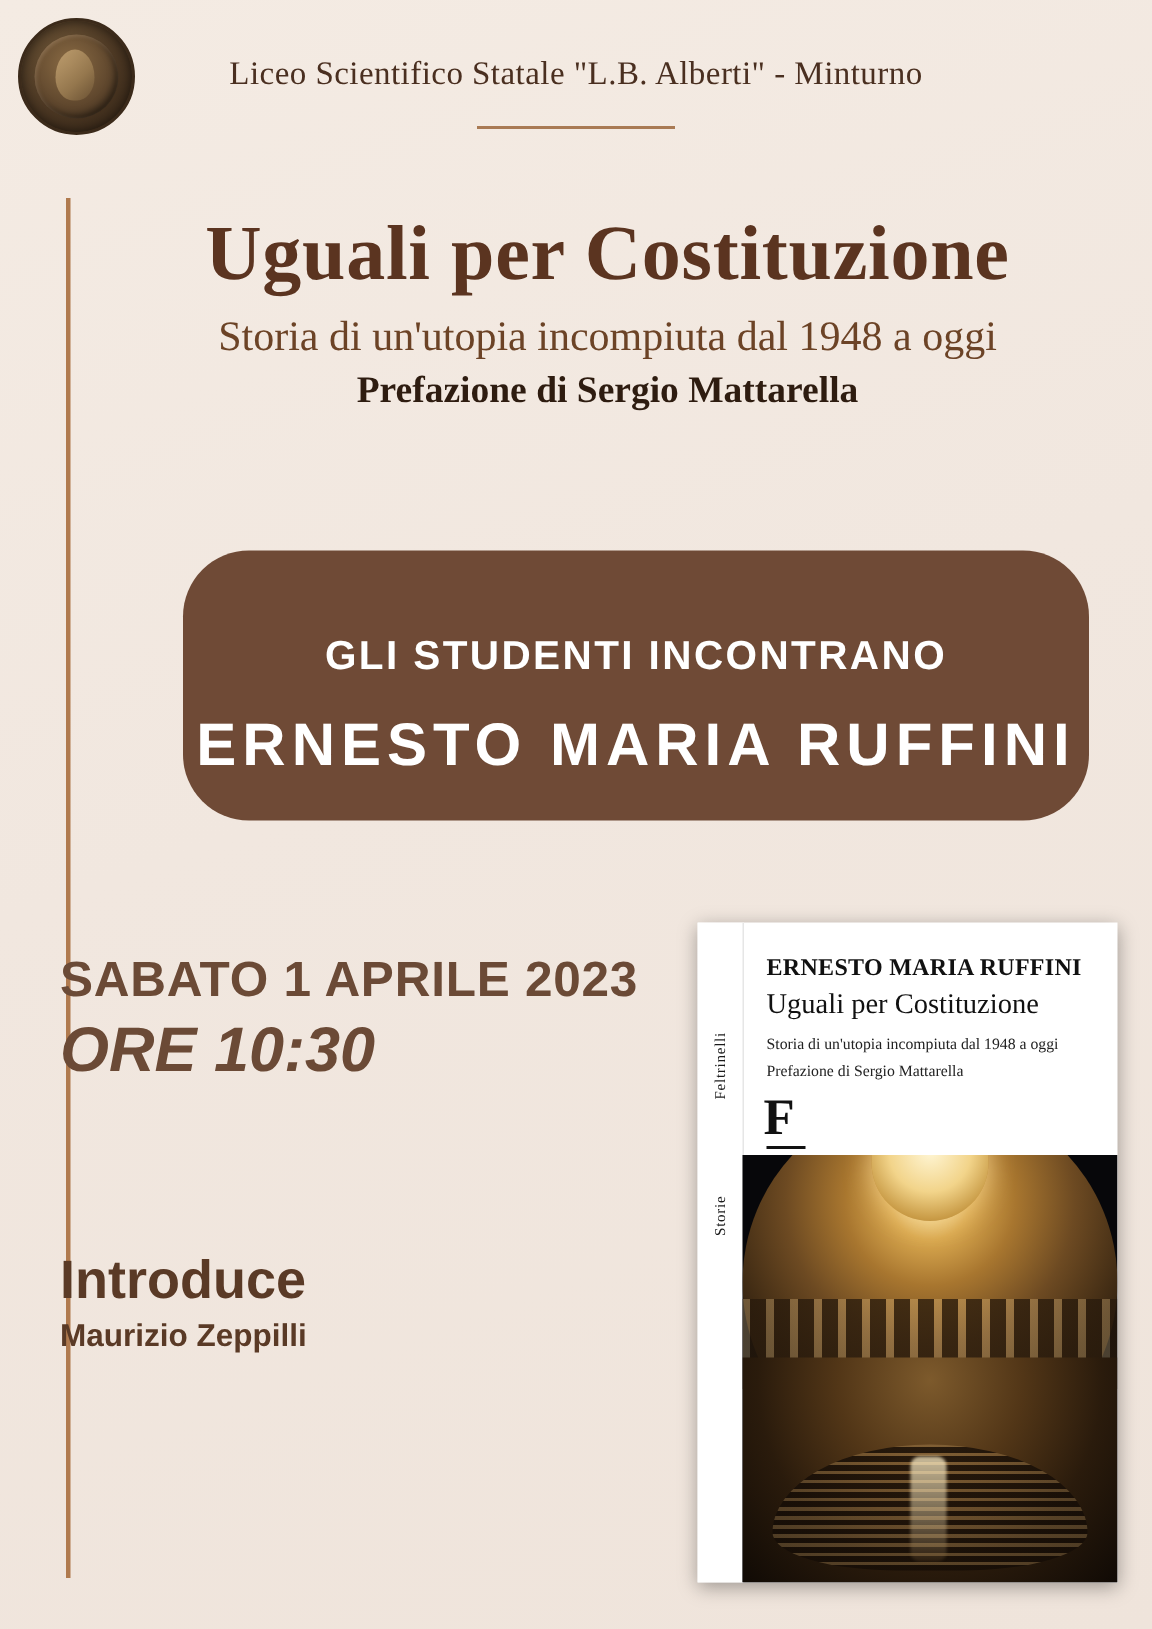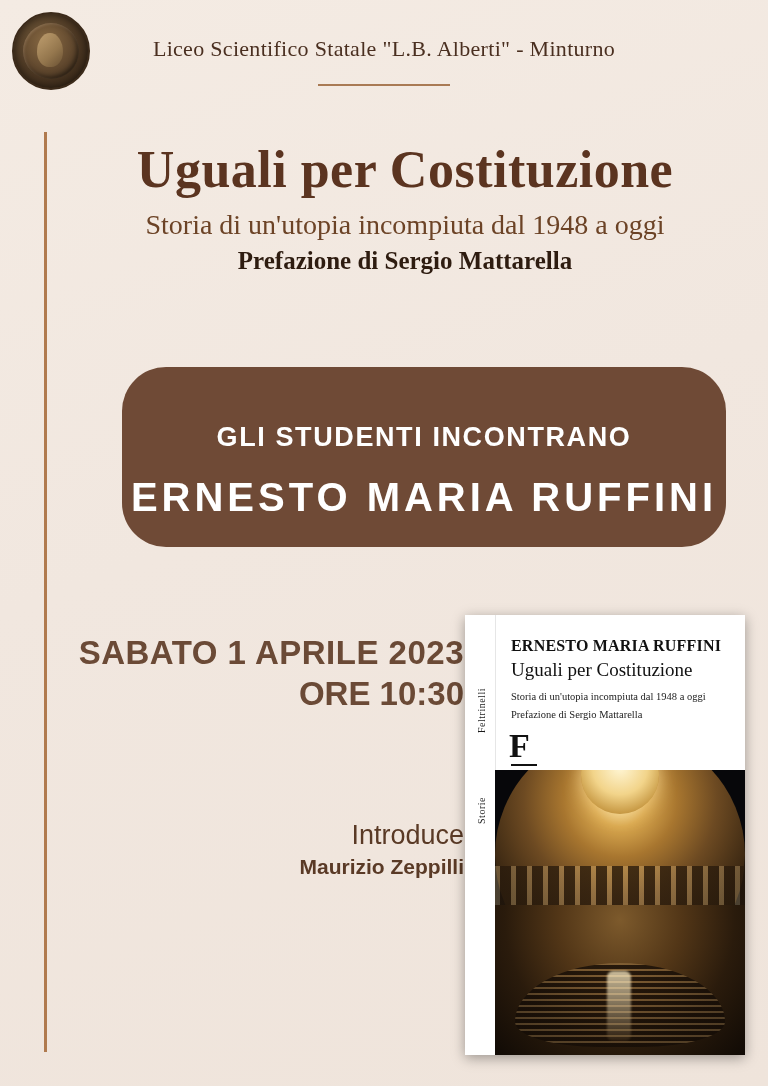--- a/index.html
+++ b/index.html
@@ -143,53 +143,54 @@
   .speaker-name {
     color: #ffffff;
     font-size: 40px;
     font-weight: bold;
     letter-spacing: 4px;
   }
 
   
   .details {
     position: absolute;
-    left: 64px;
+    left: 40px;
     top: 632px;
     width: 400px;
-    text-align: right;
+    text-align: left;
     color: #6b4a36;
   }
   .date-line {
     font-size: 33px;
     font-weight: bold;
     letter-spacing: 0.5px;
     line-height: 1.25;
     color: #6b4a36;
   }
   .time-line {
-    font-size: 33px;
+    font-size: 42px;
     font-weight: bold;
     line-height: 1.3;
     color: #6b4a36;
+    font-style: italic;
   }
   .venue {
     margin-top: 52px;
     font-size: 29px;
     font-weight: bold;
     line-height: 1.35;
     color: #6b4a36;
   }
   .intro-block {
     margin-top: 102px;
     color: #5a3a26;
   }
   .intro-label {
-    font-size: 27px;
-    font-weight: normal;
+    font-size: 36px;
+    font-weight: bold;
     line-height: 1.3;
   }
   .intro-name {
     font-size: 21px;
     font-weight: bold;
     line-height: 1.35;
   }
 
   
   .book {

